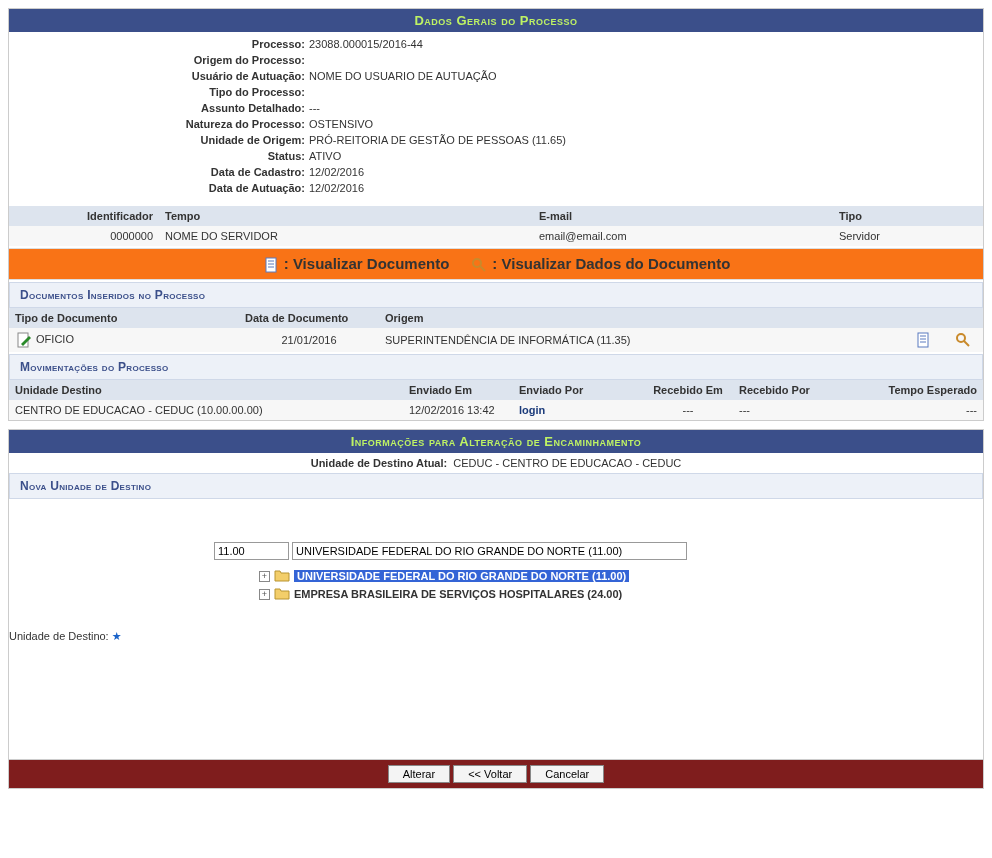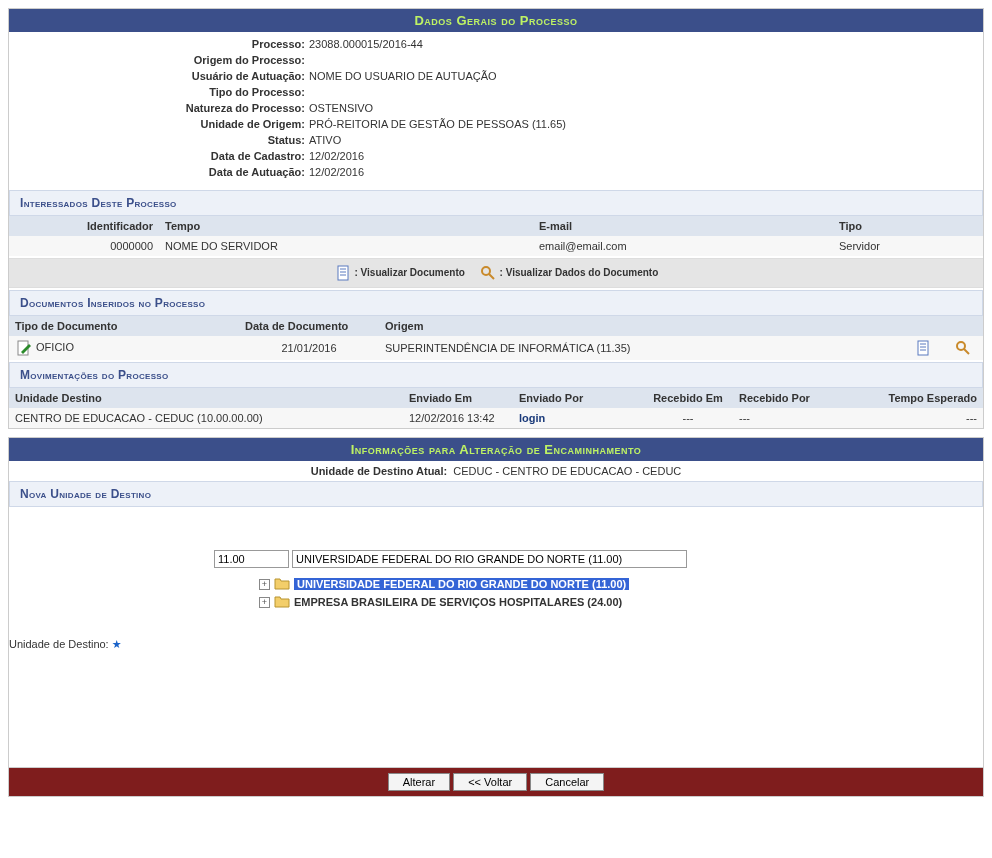--- a/index.html
+++ b/index.html
@@ -59,24 +59,24 @@
     text-align: left;
     padding: 4px 6px;
     font-size: 11px;
   }
   table.data-table td {
     background: #f7f7f7;
     padding: 4px 6px;
     font-size: 11px;
   }
   .toolbar-row {
-    background: #e5e5e5;
+    background: #f97316;
     text-align: center;
     padding: 6px;
-    font-size: 10px;
+    font-size: 15px;
     border-top: 1px solid #ddd;
     border-bottom: 1px solid #ddd;
   }
   .icon {
     display: inline-block;
     width: 16px;
     height: 16px;
     vertical-align: middle;
     margin: 0 1px;
   }
@@ -162,20 +162,24 @@
       </div>
     <div class="form-row">
         <div class="form-label">Usuário de Autuação:</div>
         <div class="form-value">NOME DO USUARIO DE AUTUAÇÃO</div>
       </div>
     <div class="form-row">
         <div class="form-label">Tipo do Processo:</div>
         <div class="form-value"></div>
       </div>
     <div class="form-row">
+        <div class="form-label">Assunto Detalhado:</div>
+        <div class="form-value">---</div>
+      </div>
+    <div class="form-row">
         <div class="form-label">Natureza do Processo:</div>
         <div class="form-value">OSTENSIVO</div>
       </div>
     <div class="form-row">
         <div class="form-label">Unidade de Origem:</div>
         <div class="form-value">PRÓ-REITORIA DE GESTÃO DE PESSOAS (11.65)</div>
       </div>
     <div class="form-row">
         <div class="form-label">Status:</div>
         <div class="form-value">ATIVO</div>
@@ -183,21 +187,20 @@
     <div class="form-row">
         <div class="form-label">Data de Cadastro:</div>
         <div class="form-value">12/02/2016</div>
       </div>
     <div class="form-row">
         <div class="form-label">Data de Autuação:</div>
         <div class="form-value">12/02/2016</div>
       </div>
   </div>
 
-  <div class="section-header">Interessados Deste Processo</div>
   <table class="data-table">
     <thead>
       <tr>
         <th style="width:150px;text-align:right;">Identificador</th>
         <th>Tempo</th>
         <th style="width:300px;">E-mail</th>
         <th style="width:150px;">Tipo</th>
       </tr>
     </thead>
     <tbody>

